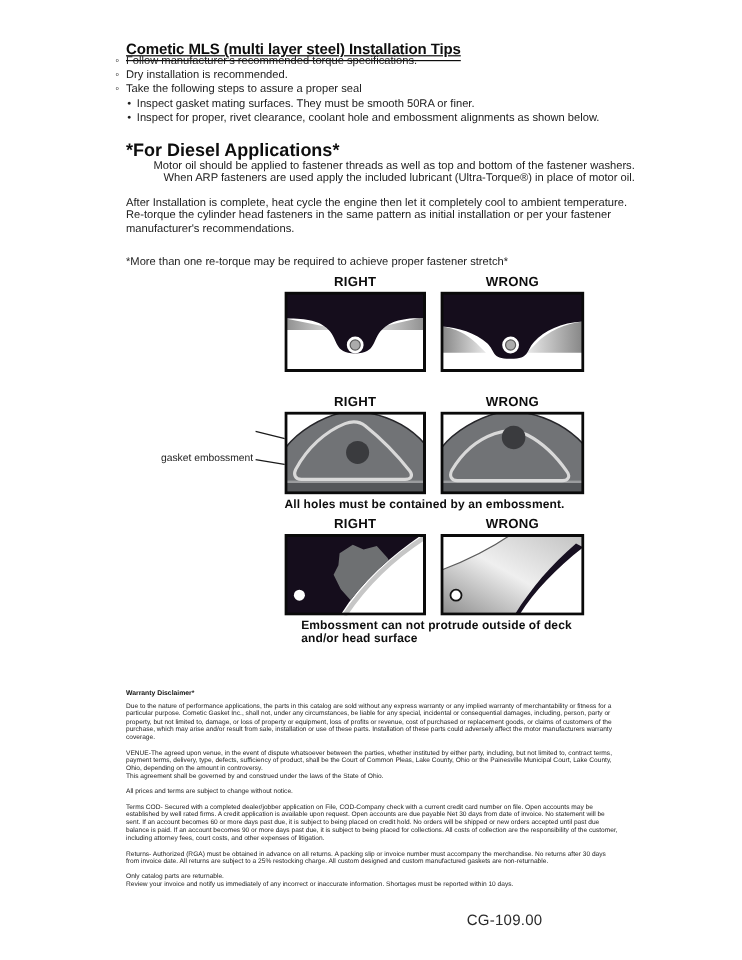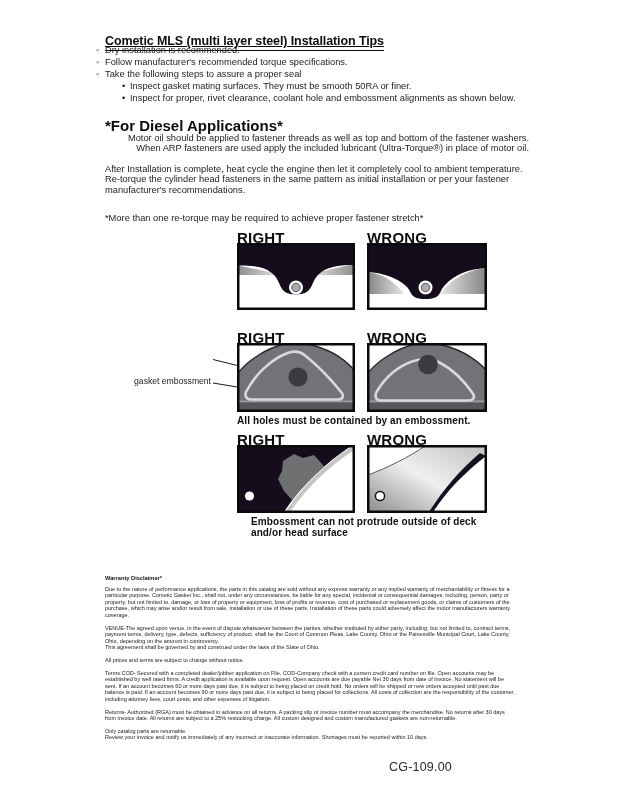--- a/index.html
+++ b/index.html
@@ -19,30 +19,30 @@
     color:#0d0d0d;
     border-bottom:1.6px solid #0d0d0d;
     padding-bottom:2px;
     display:inline-block;
     text-decoration:underline;
   }
 
   .tips{left:96px;top:45px;width:505px;font-size:9.3px;line-height:11.9px;}
   .tip{position:relative;padding-left:9px;}
   .tip::before{content:"◦";position:absolute;left:0;top:0;}
-  .subtip{position:relative;margin-left:26px;padding-left:8px;}
+  .subtip{position:relative;margin-left:10px;padding-left:8px;}
   .subtip::before{content:"•";position:absolute;left:0;top:0;}
 
   .diesel-heading{left:105px;top:117px;font-size:15px;font-weight:bold;color:#0d0d0d;}
   .body-para{left:105px;width:424px;font-size:9.3px;line-height:10.3px;margin:0;}
   .p1{top:133px;text-align:right;}
   .p2{top:164px;}
   .note{top:213px;}
 
-  .dlabel{font-size:15px;font-weight:bold;color:#0d0d0d;letter-spacing:0.2px;}
+  .dlabel{font-size:11px;font-weight:bold;color:#0d0d0d;text-align:center;letter-spacing:0.2px;}
   .dl-left{left:237px;width:118px;}
   .dl-right{left:367px;width:120px;}
   .row1-labels{top:229px;}
   .row2-labels{top:329px;}
   .row3-labels{top:431px;}
   .dbox{display:block;}
   .b1l{left:237px;top:243px;}
   .b1r{left:367px;top:243px;}
   .b2l{left:237px;top:343px;}
   .b2r{left:367px;top:343px;}
@@ -66,22 +66,22 @@
   .doc-number{left:389px;top:760px;font-size:12.5px;color:#2a2a2a;letter-spacing:0.2px;}
 </style>
 </head>
 <body>
 
 <div class="page">
 
   <h1 class="abs title">Cometic MLS (multi layer steel) Installation Tips</h1>
 
   <div class="abs tips">
+    <div class="tip"><span>Follow manufacturer's recommended torque specifications.</span></div>
     <div class="tip"><span>Dry installation is recommended.</span></div>
-    <div class="tip"><span>Follow manufacturer's recommended torque specifications.</span></div>
     <div class="tip"><span>Take the following steps to assure a proper seal</span></div>
     <div class="subtip"><span>Inspect gasket mating surfaces.  They must be smooth 50RA or finer.</span></div>
     <div class="subtip"><span>Inspect for proper, rivet clearance, coolant hole and embossment alignments as shown below.</span></div>
   </div>
 
   <div class="abs diesel-heading">*For Diesel Applications*</div>
   <p class="abs body-para p1">Motor oil should be applied to fastener threads as well as top and bottom of the fastener washers. When ARP fasteners are used apply the included lubricant (Ultra-Torque®) in place of motor oil.</p>
   <p class="abs body-para p2">After Installation is complete, heat cycle the engine then let it completely cool to ambient temperature. Re-torque the cylinder head fasteners in the same pattern as initial installation or per your fastener manufacturer's recommendations.</p>
   <p class="abs body-para note">*More than one re-torque may be required to achieve proper fastener stretch*</p>
 

